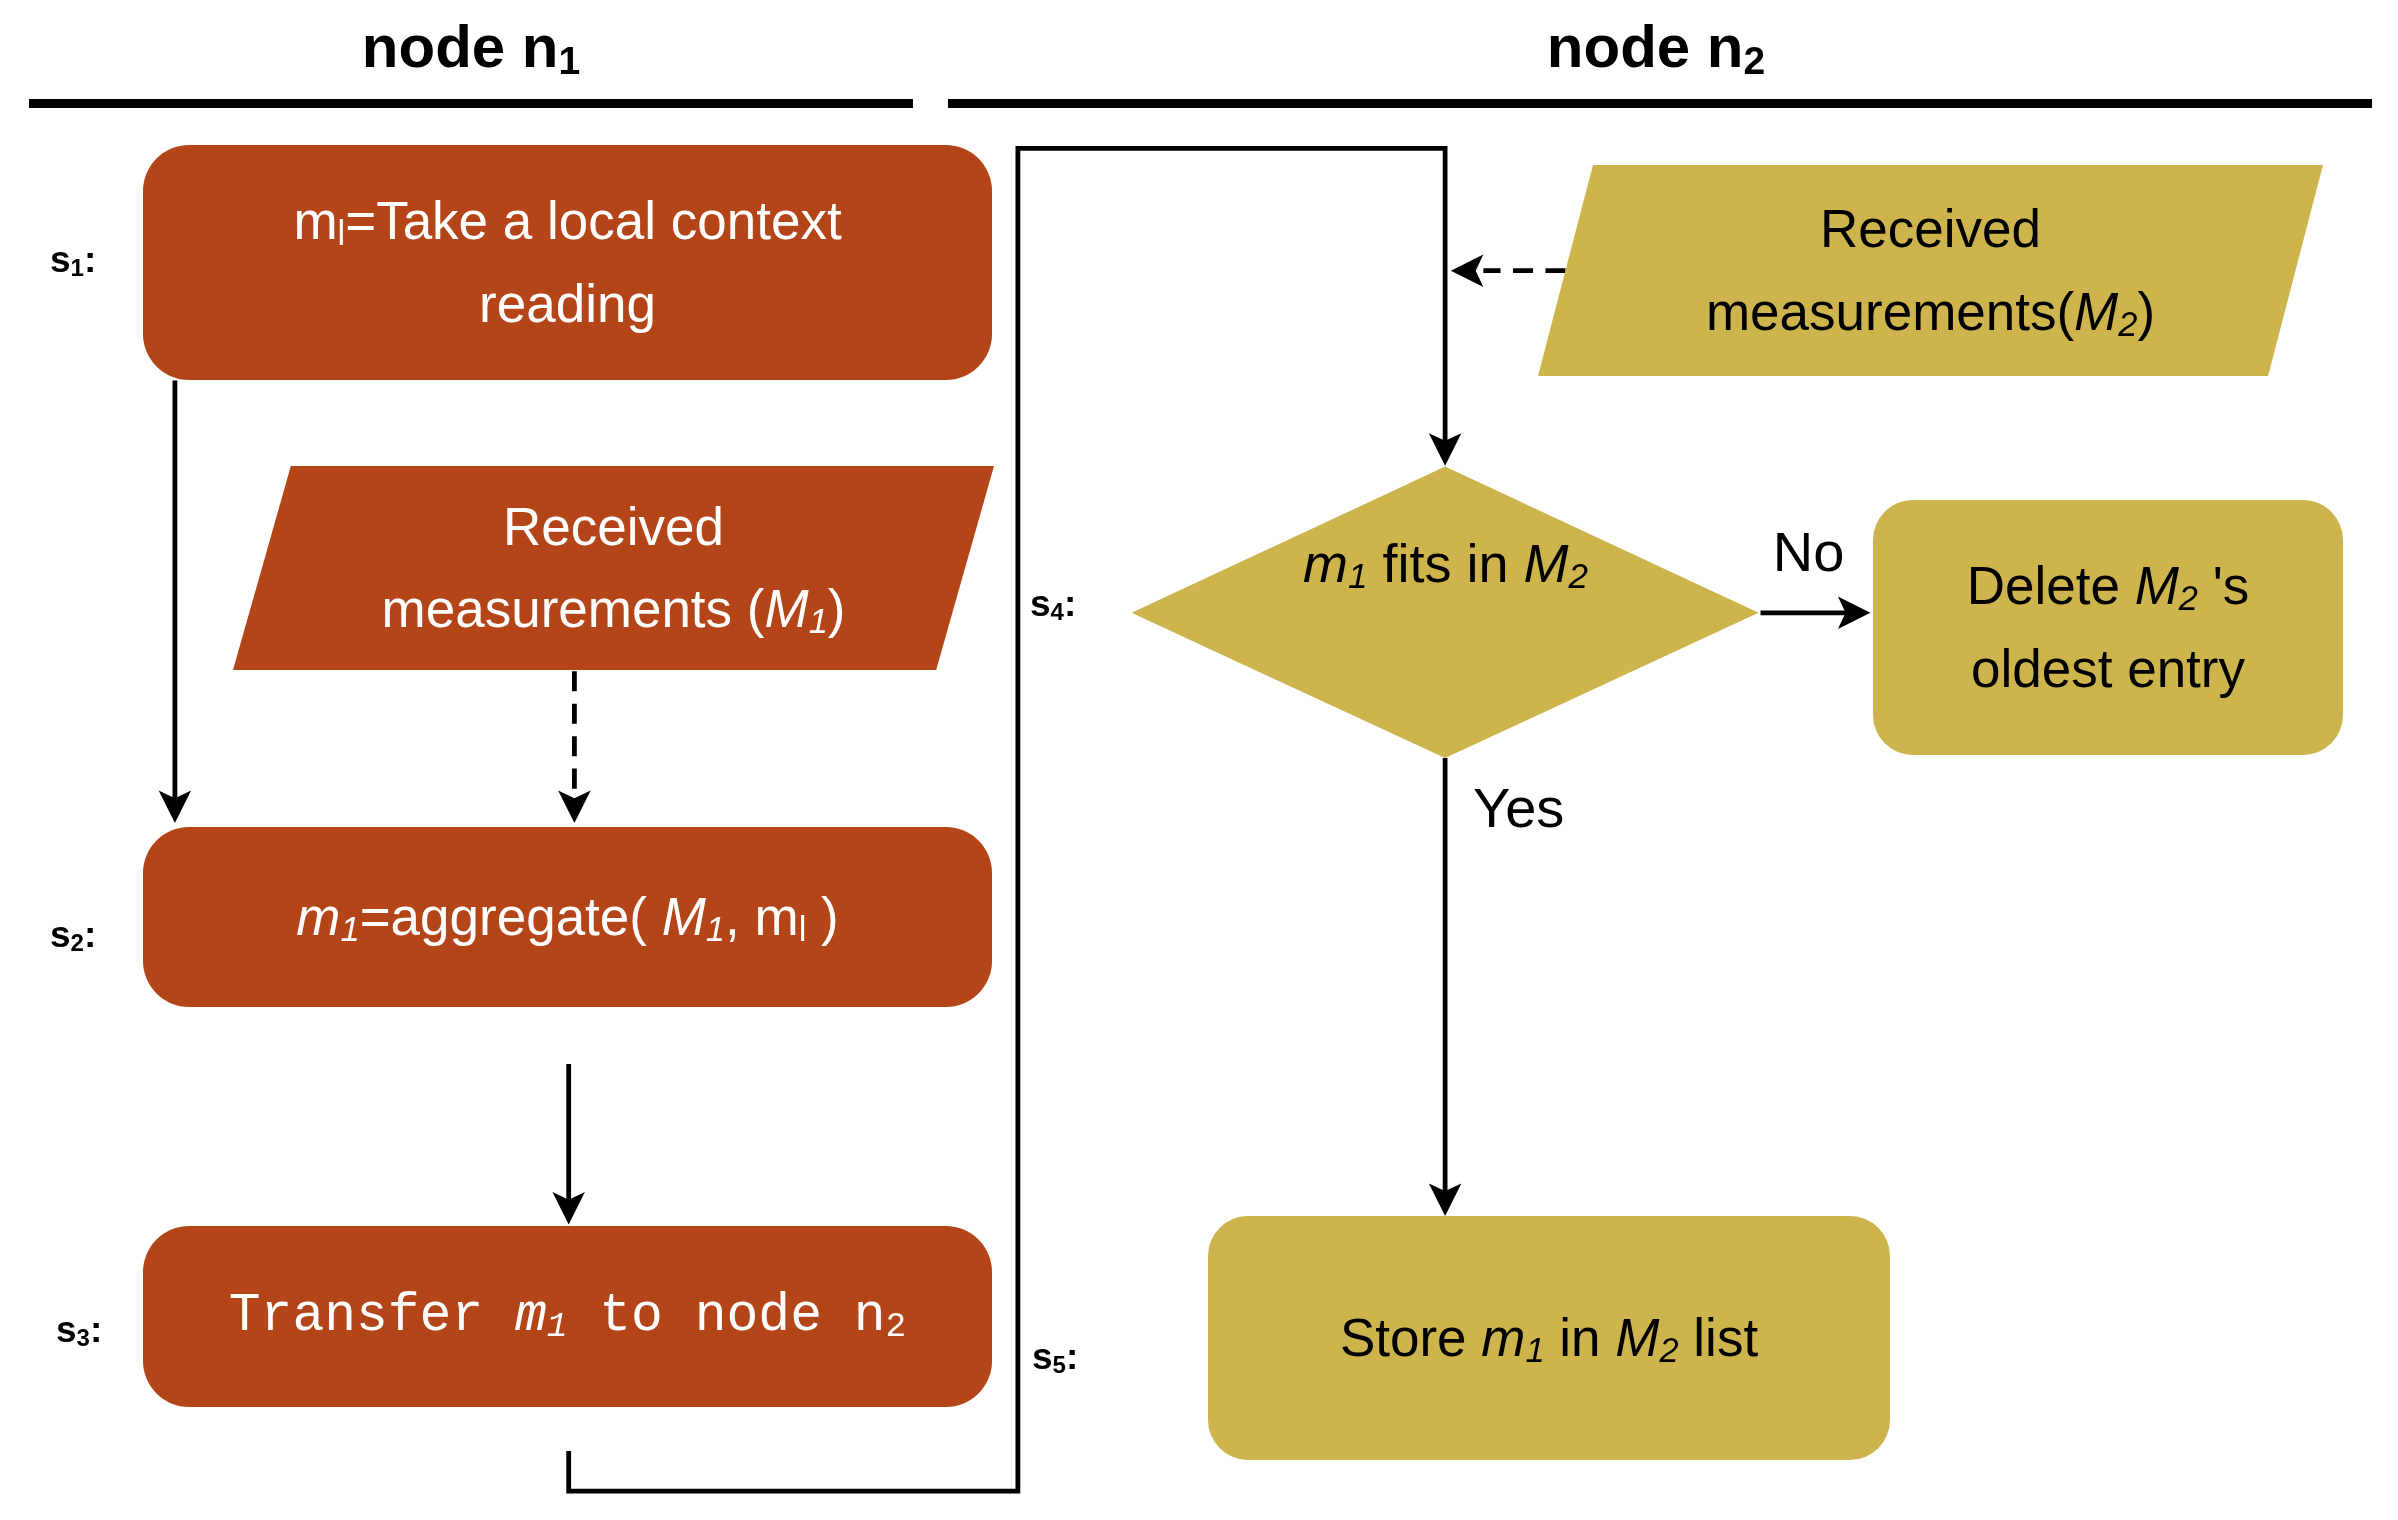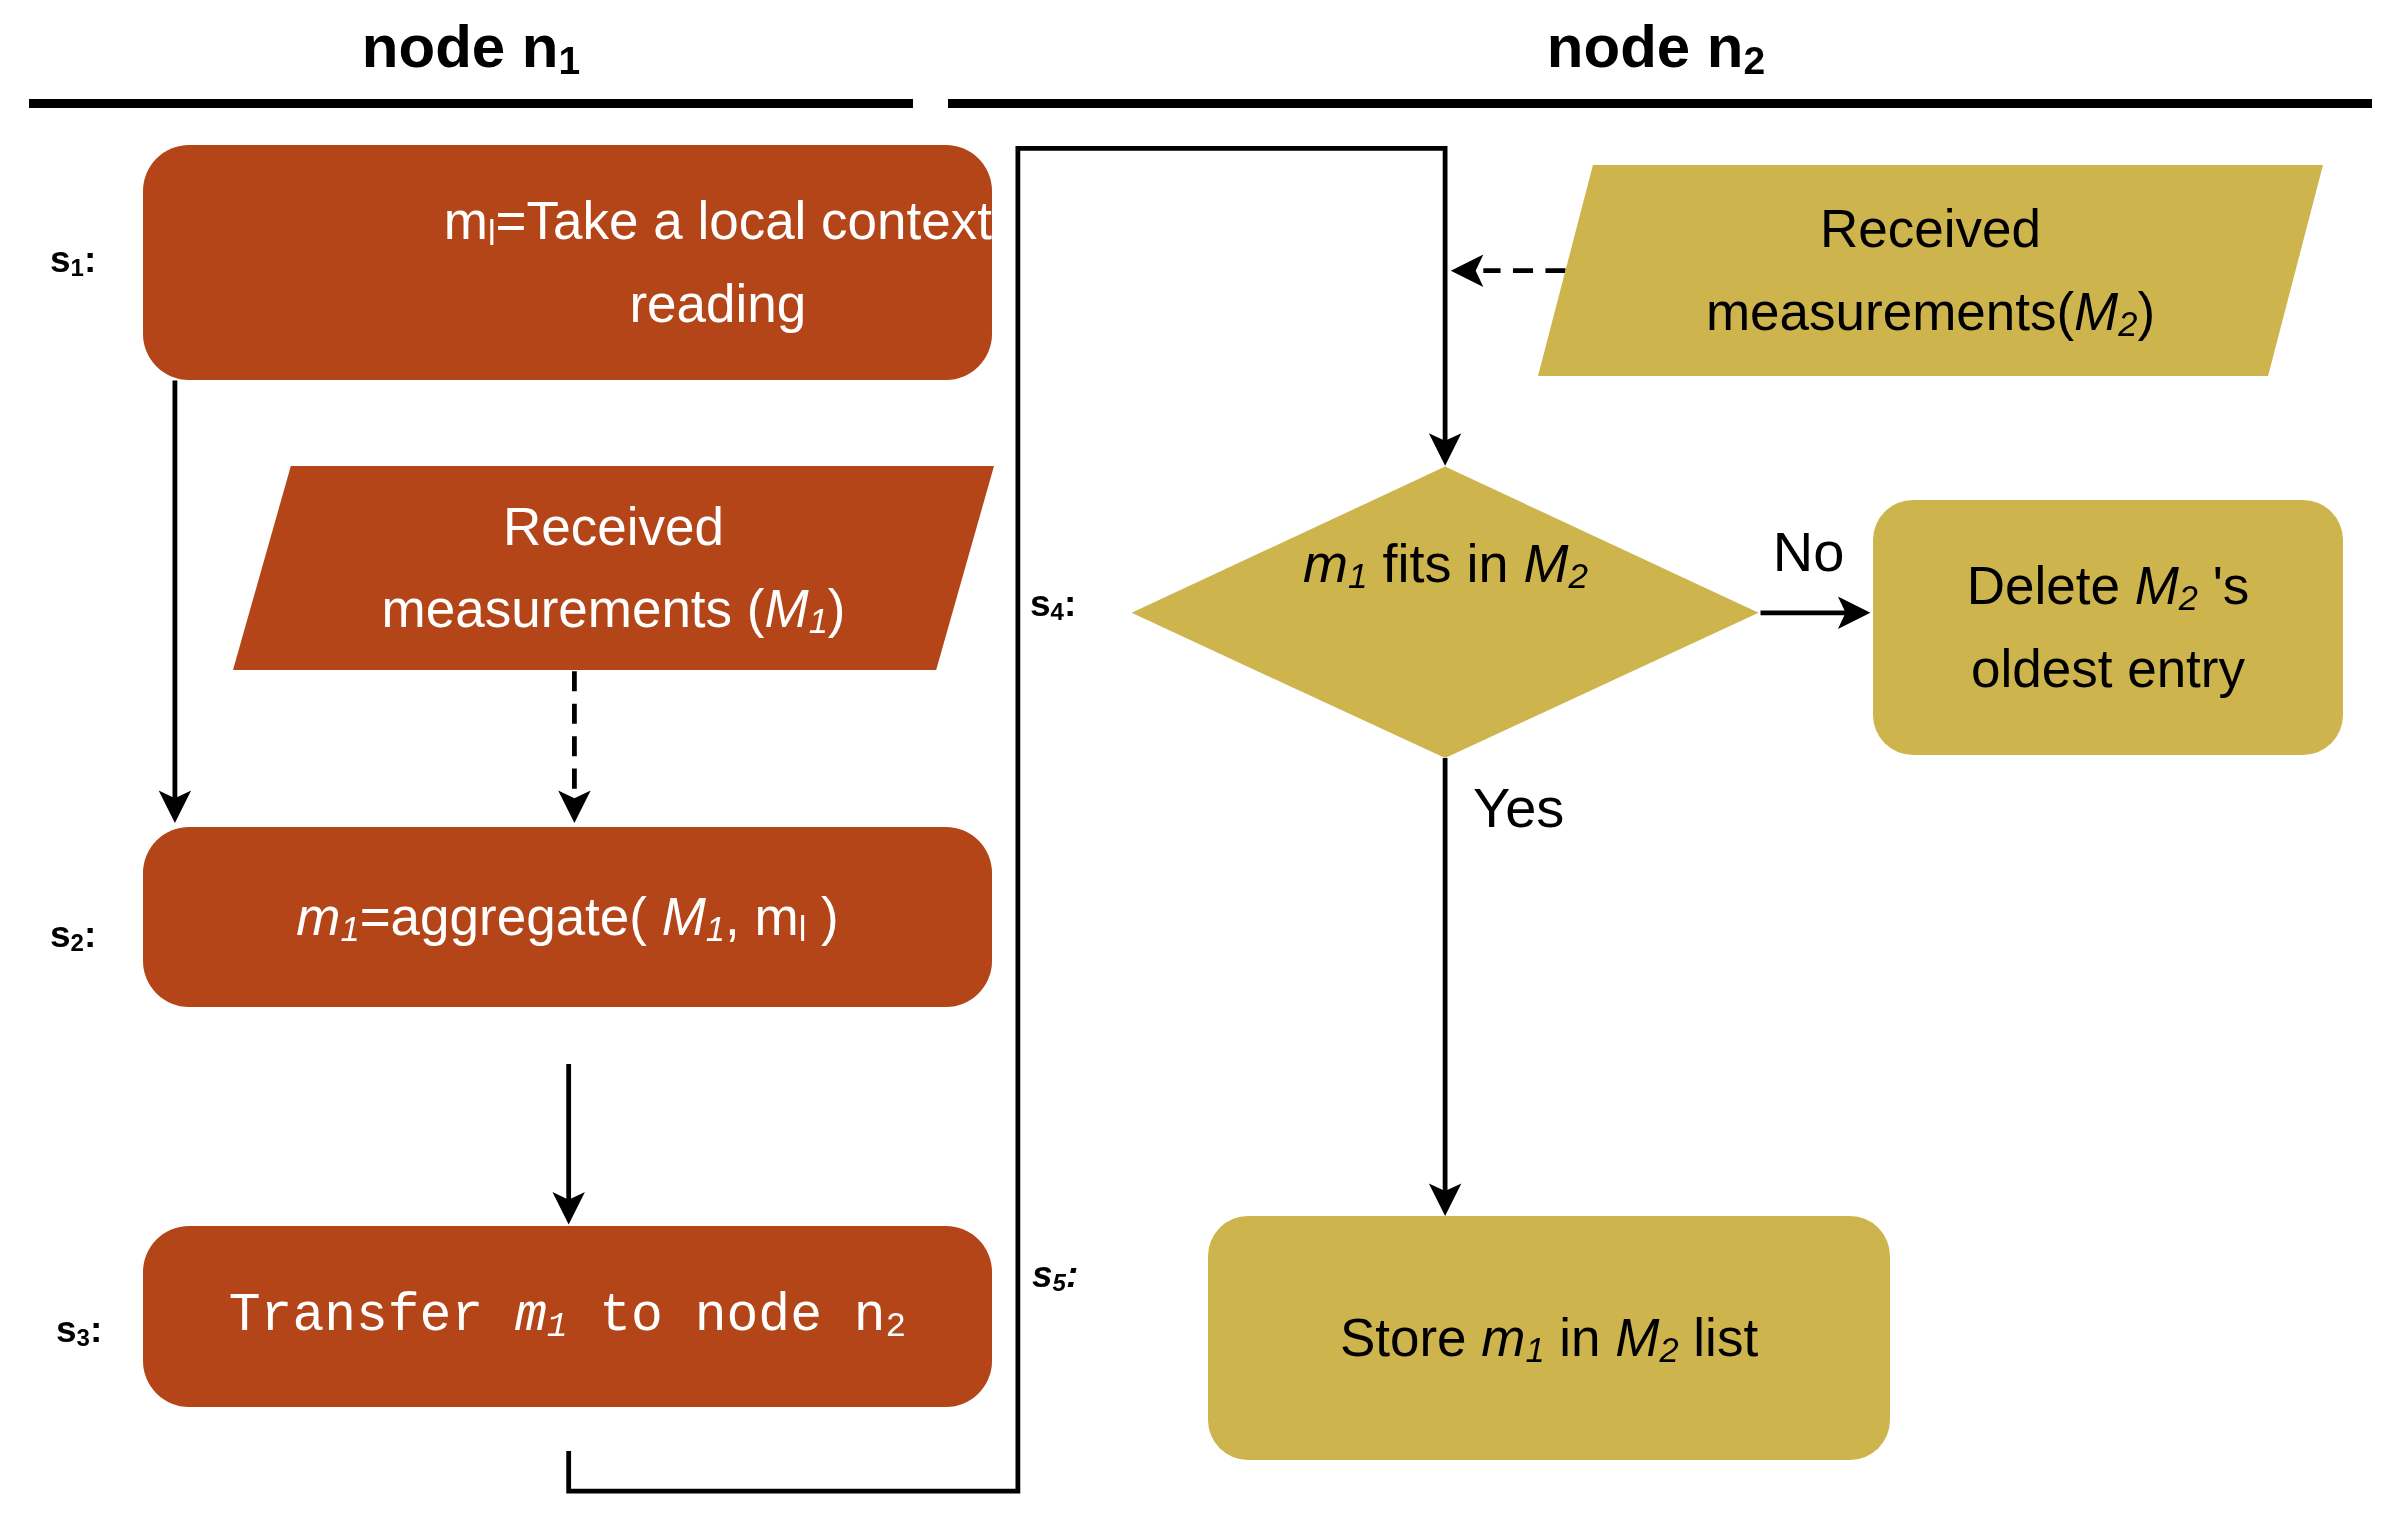--- a/index.html
+++ b/index.html
@@ -30,29 +30,29 @@
   #wires .wire{stroke:var(--line); stroke-width:5; fill:none;}
   #wires .wire.dash{stroke-dasharray:21 13;}
   #wires .head{fill:var(--line); stroke:none;}
 
   
   .slabel{font-size:37px; font-weight:bold; line-height:1;}
   .lbl-s1{left:50px;  top:241px;}
   .lbl-s2{left:50px;  top:916px;}
   .lbl-s3{left:56px;  top:1311px;}
   .lbl-s4{left:1030px; top:585px;}
-  .lbl-s5{left:1032px; top:1256px;font-style:italic;}
+  .lbl-s5{left:1032px; top:1338px;}
 
   
   .node{display:flex; align-items:center; justify-content:center;
         text-align:center; font-size:53px; line-height:1.55;}
   .proc{border-radius:46px; background:var(--n1-fill); color:var(--n1-text);}
   .proc2{border-radius:40px; background:var(--n2-fill); color:var(--n2-text);}
 
-  .box-s1{left:143px; top:145px;  width:849px; height:235px;justify-content:flex-end;}
+  .box-s1{left:143px; top:145px;  width:849px; height:235px;}
   .box-s2{left:143px; top:827px;  width:849px; height:180px;}
   .box-s3{left:143px; top:1226px; width:849px; height:181px;font-family:Liberation Mono, monospace;}
   .box-s5{left:1208px; top:1216px; width:682px; height:244px;}
   .box-del{left:1873px; top:500px; width:470px; height:255px;}
 
   
   .para1{left:233px; top:466px; width:761px; height:204px;
          background:var(--n1-fill); color:var(--n1-text);
          clip-path:polygon(7.6% 0, 100% 0, 92.4% 100%, 0 100%);}
   .para2{left:1538px; top:165px; width:785px; height:211px;

